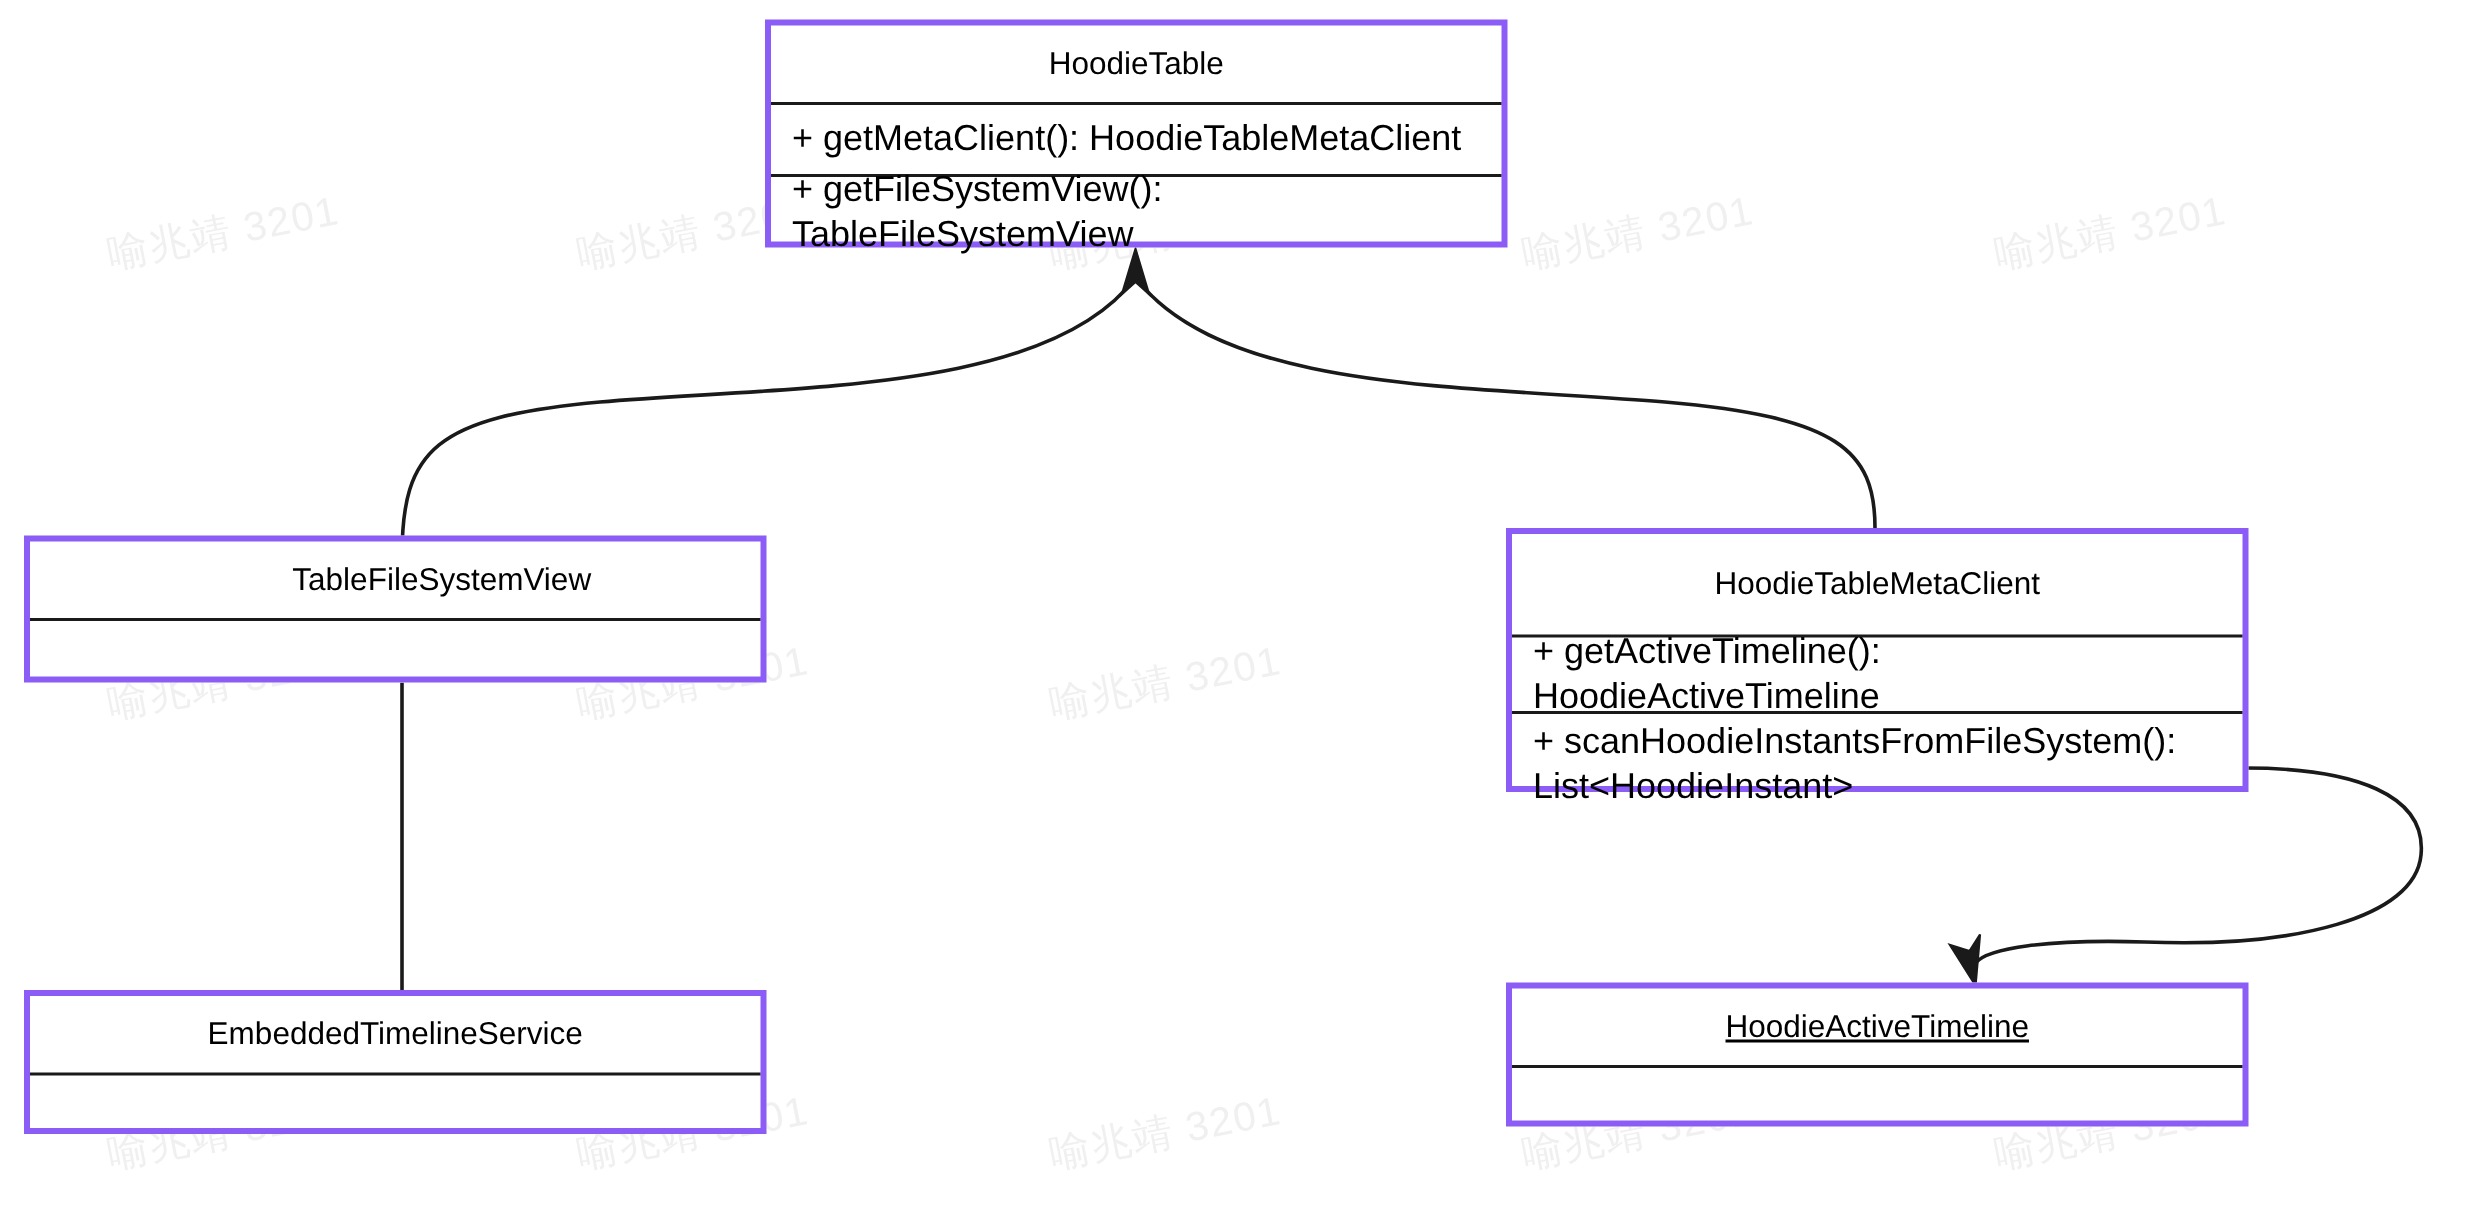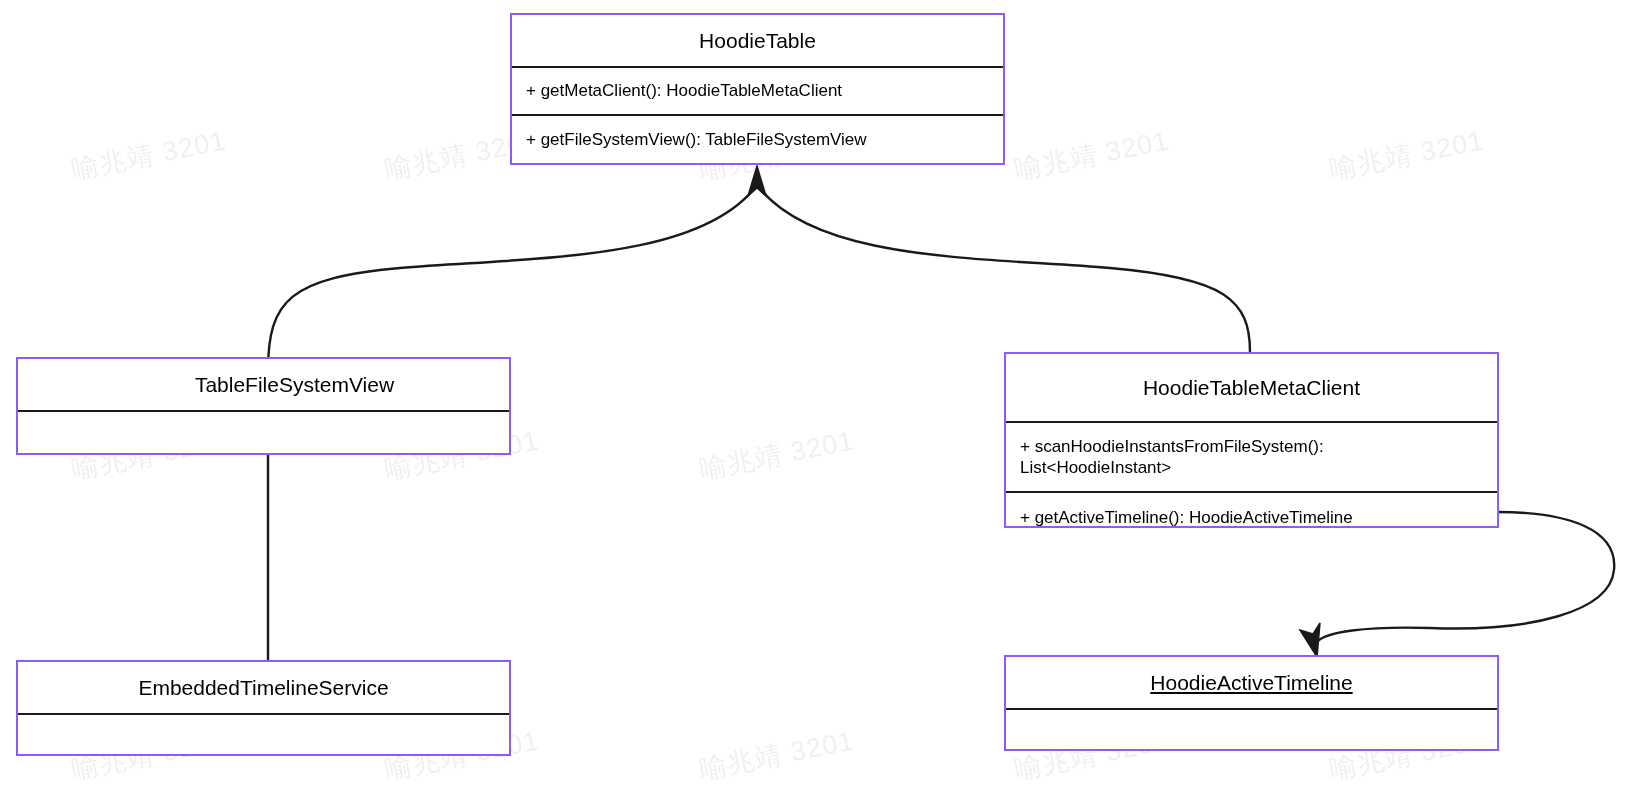--- a/index.html
+++ b/index.html
@@ -44,21 +44,21 @@
     height: 812px;
     z-index: 1;
     pointer-events: none;
   }
 
   
   .umlclass {
     position: absolute;
     box-sizing: border-box;
     background: #ffffff;
-    border: 2px solid #8b5cf6;
+    border: 4px solid #8b5cf6;
     z-index: 2;
   }
   .compartment {
     box-sizing: border-box;
     width: 100%;
     position: relative;
   }
   .compartment + .compartment {
     border-top: 2px solid #1a1a1a;
   }
@@ -68,21 +68,21 @@
     justify-content: center;
     text-align: center;
     font-size: 21px;
     color: #000000;
     padding: 0 8px;
   }
   .cls-member {
     display: flex;
     align-items: center;
     justify-content: flex-start;
-    font-size: 17px;
+    font-size: 24px;
     color: #000000;
     padding: 0 6px 0 14px;
     line-height: 1.25;
   }
   .cls-member.two-line {
     align-items: center;
   }
   .cls-empty {
     
   }
@@ -135,23 +135,23 @@
     <div class="compartment cls-member" style="height:49px;">+ getFileSystemView(): TableFileSystemView</div>
   </div>
 
   <div class="umlclass" style="left:16px; top:357px; width:495px; height:98px;">
     <div class="compartment cls-title" style="height:51px;margin-left:31px;">TableFileSystemView</div>
     <div class="compartment cls-empty" style="height:43px;"></div>
   </div>
 
   <div class="umlclass" style="left:1004px; top:352px; width:495px; height:176px;">
     <div class="compartment cls-title" style="height:67px;">HoodieTableMetaClient</div>
+    <div class="compartment cls-member" style="height:51px;">+ getActiveTimeline(): HoodieActiveTimeline</div>
     <div class="compartment cls-member two-line" style="height:70px; white-space:pre-line;">+ scanHoodieInstantsFromFileSystem():
 List&lt;HoodieInstant&gt;</div>
-    <div class="compartment cls-member" style="height:51px;">+ getActiveTimeline(): HoodieActiveTimeline</div>
   </div>
 
   <div class="umlclass" style="left:16px; top:660px; width:495px; height:96px;">
     <div class="compartment cls-title" style="height:51px;">EmbeddedTimelineService</div>
     <div class="compartment cls-empty" style="height:41px;"></div>
   </div>
 
   <div class="umlclass" style="left:1004px; top:655px; width:495px; height:96px;text-decoration:underline;">
     <div class="compartment cls-title" style="height:51px;">HoodieActiveTimeline</div>
     <div class="compartment cls-empty" style="height:41px;"></div>

